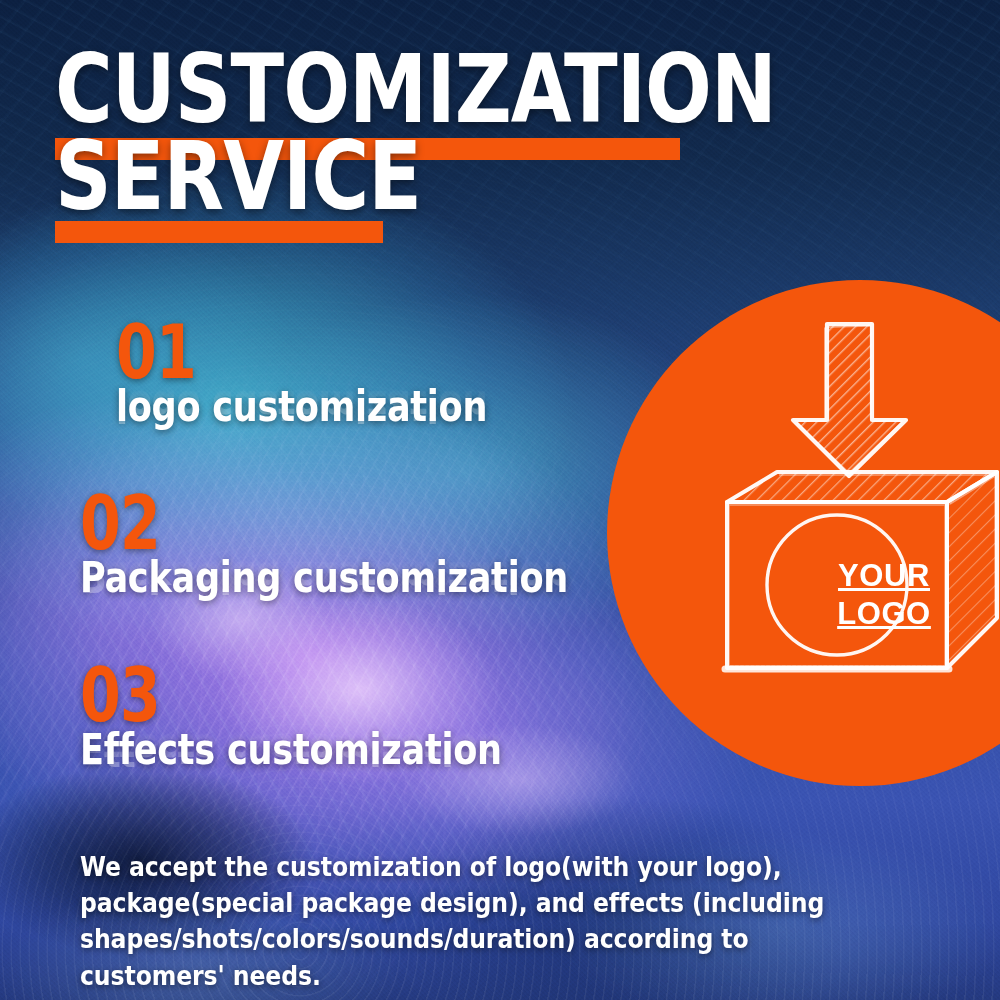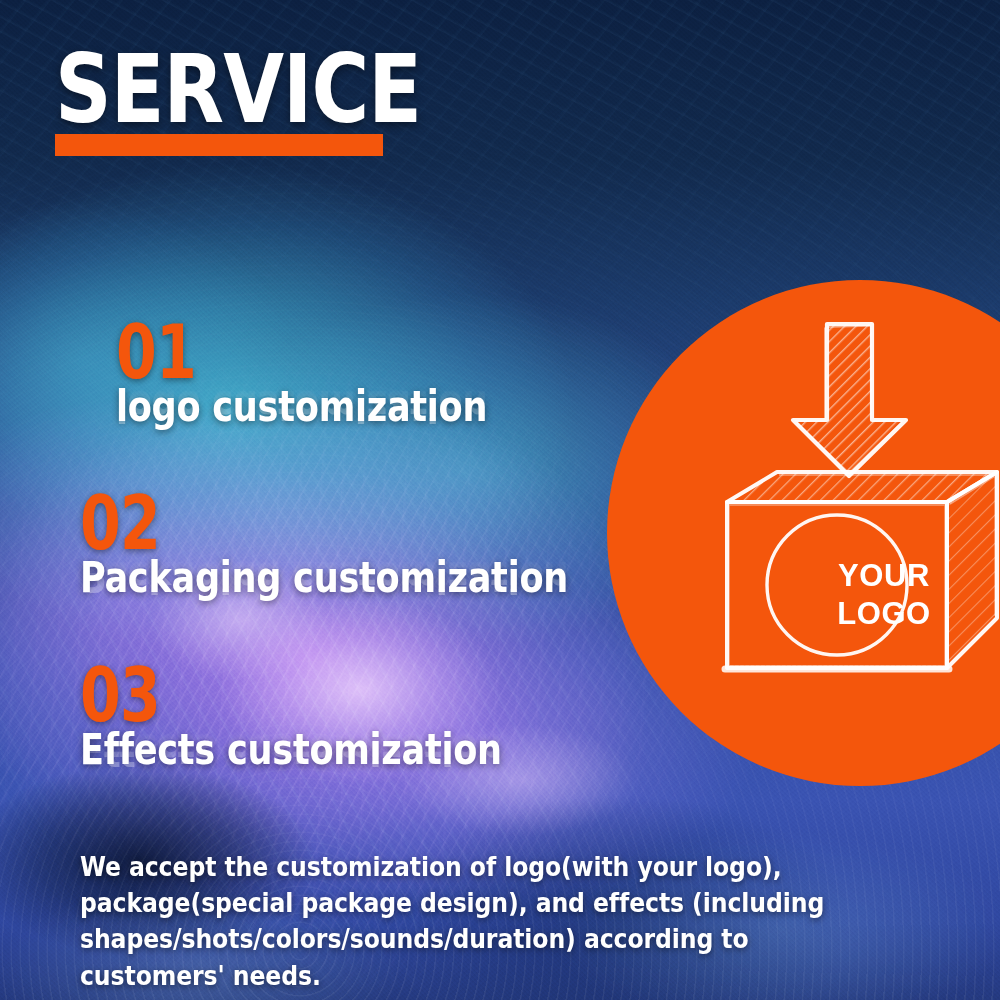--- a/index.html
+++ b/index.html
@@ -331,20 +331,21 @@
     pointer-events: none;
   }
   .logo-line {
     font-family: "Liberation Sans", sans-serif;
     font-weight: 700;
     font-size: 31px;
     line-height: 1.22;
     letter-spacing: .6px;
     color: #ffffff;
     text-align: center;
+    text-decoration: underline;
   }
   
   .logo-stack-offset { transform: translate(24px, 62px); }
 </style>
 </head>
 <body>
 
 <div class="banner">
 
   <div class="bg-layer bg-base"></div>
@@ -353,20 +354,24 @@
   <div class="bg-layer bg-lilac"></div>
   <div class="bg-layer bg-streaks"></div>
   <div class="bg-layer bg-shadow"></div>
   <div class="bg-layer bg-bottom"></div>
   <div class="bg-layer bg-top-texture"></div>
   <div class="bg-layer bg-grain"></div>
 
   <div class="content">
 
     <div class="title-block">
+      <div class="title-line">
+        <span class="title-text">CUSTOMIZATION</span>
+        <span class="title-rule rule-1"></span>
+      </div>
       <div class="title-line title-line-2">
         <span class="title-text">SERVICE</span>
         <span class="title-rule rule-2"></span>
       </div>
     </div>
 
     <div class="item item-1">
       <span class="item-number">01</span>
       <div class="item-label-wrap">
         <span class="item-label">logo customization</span>

